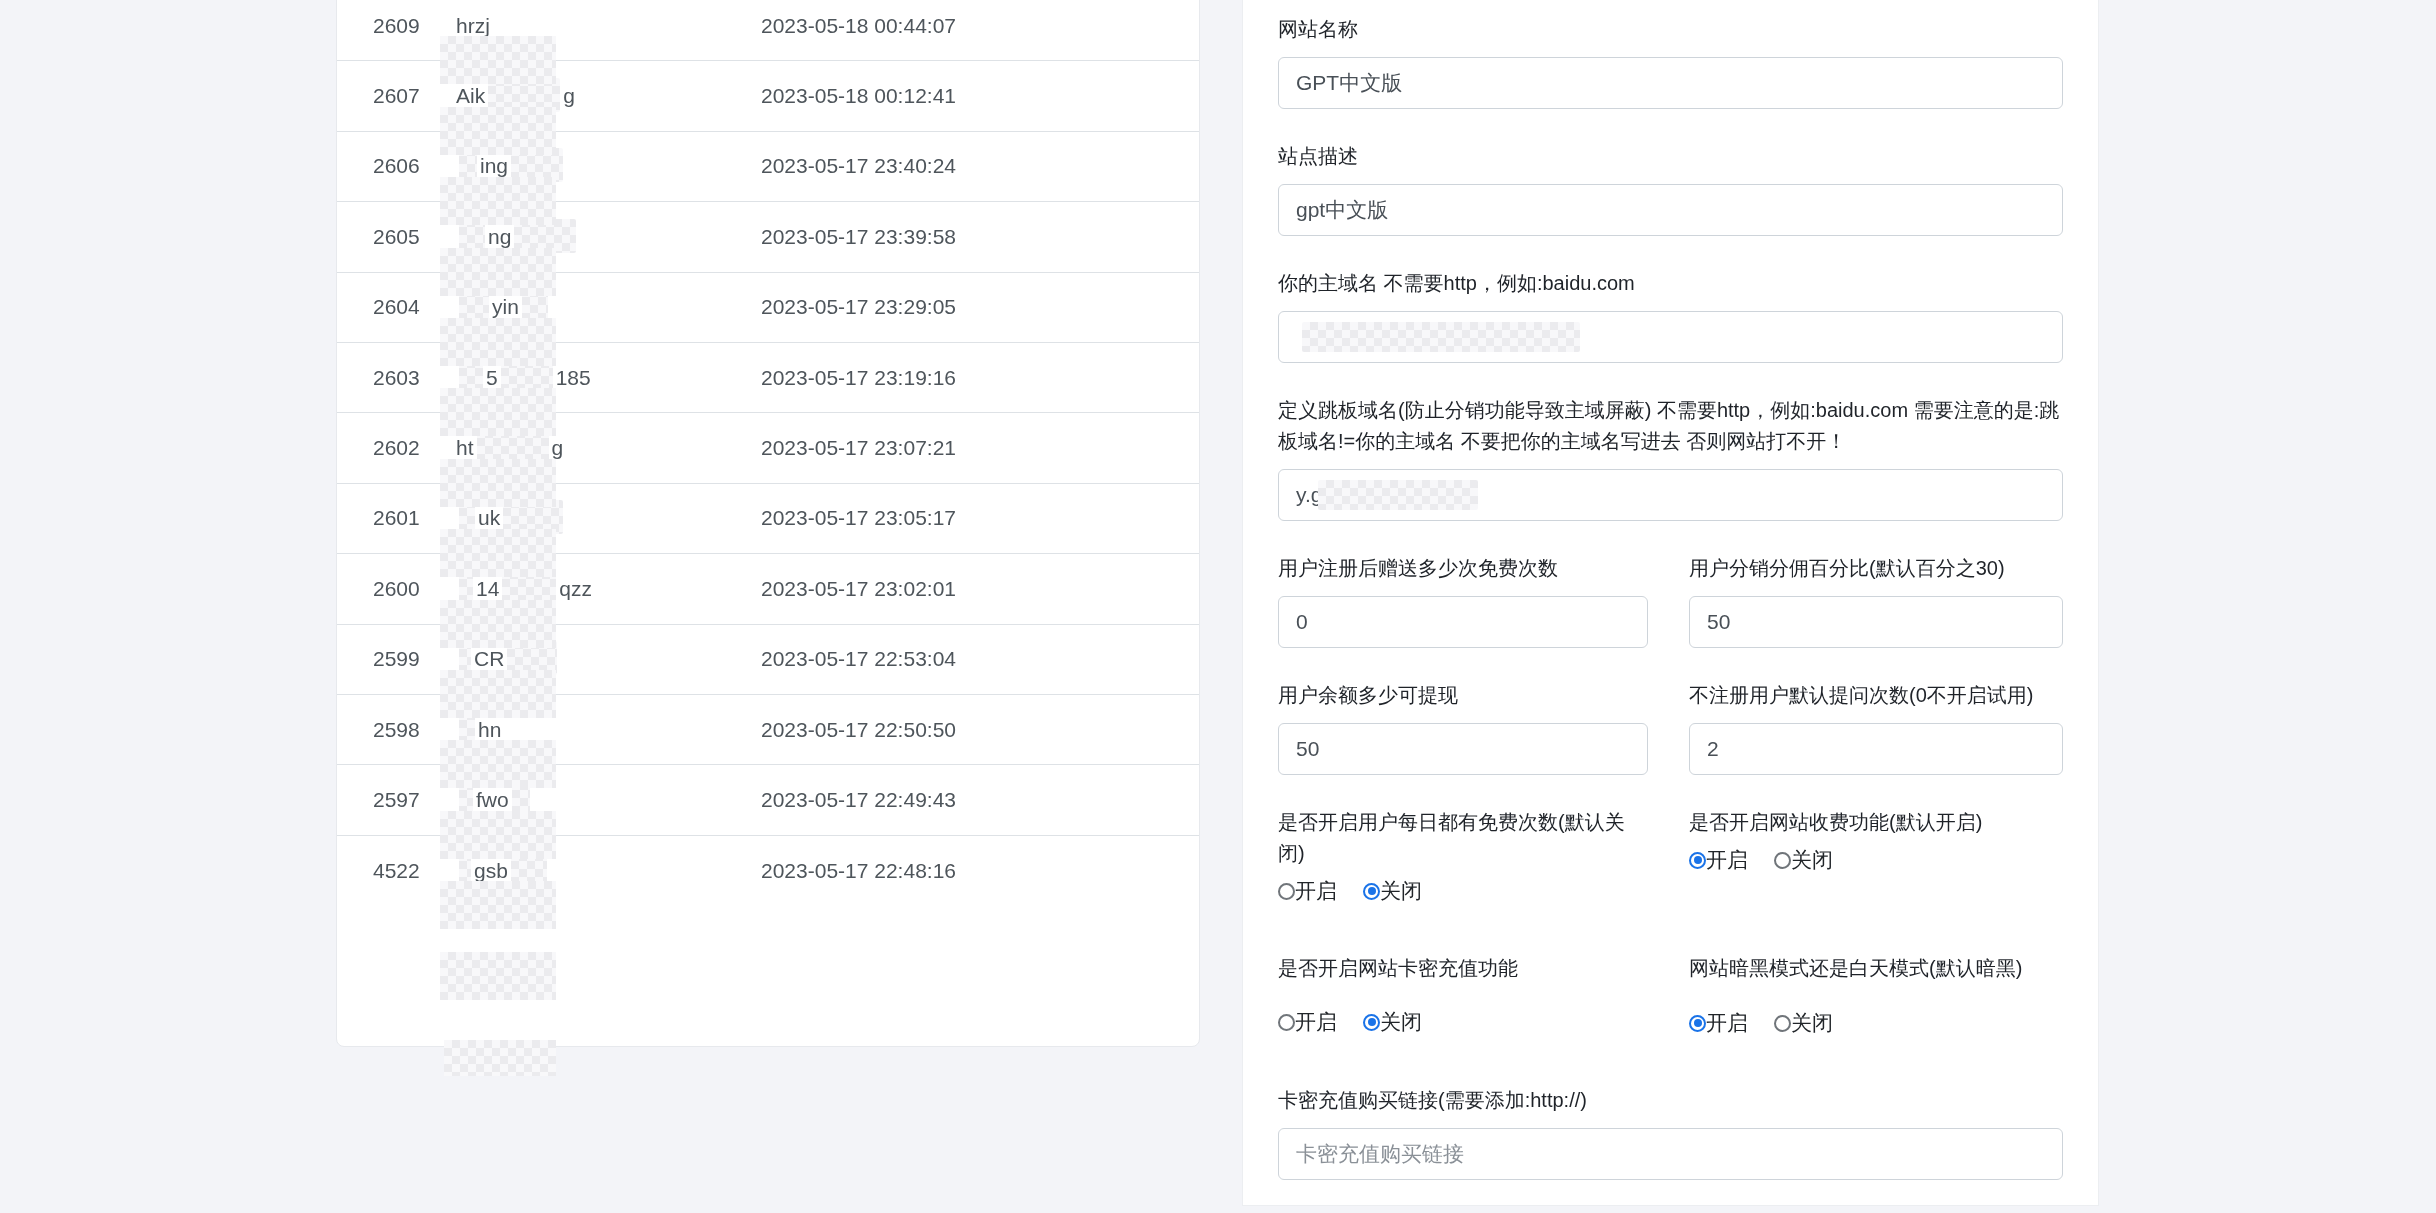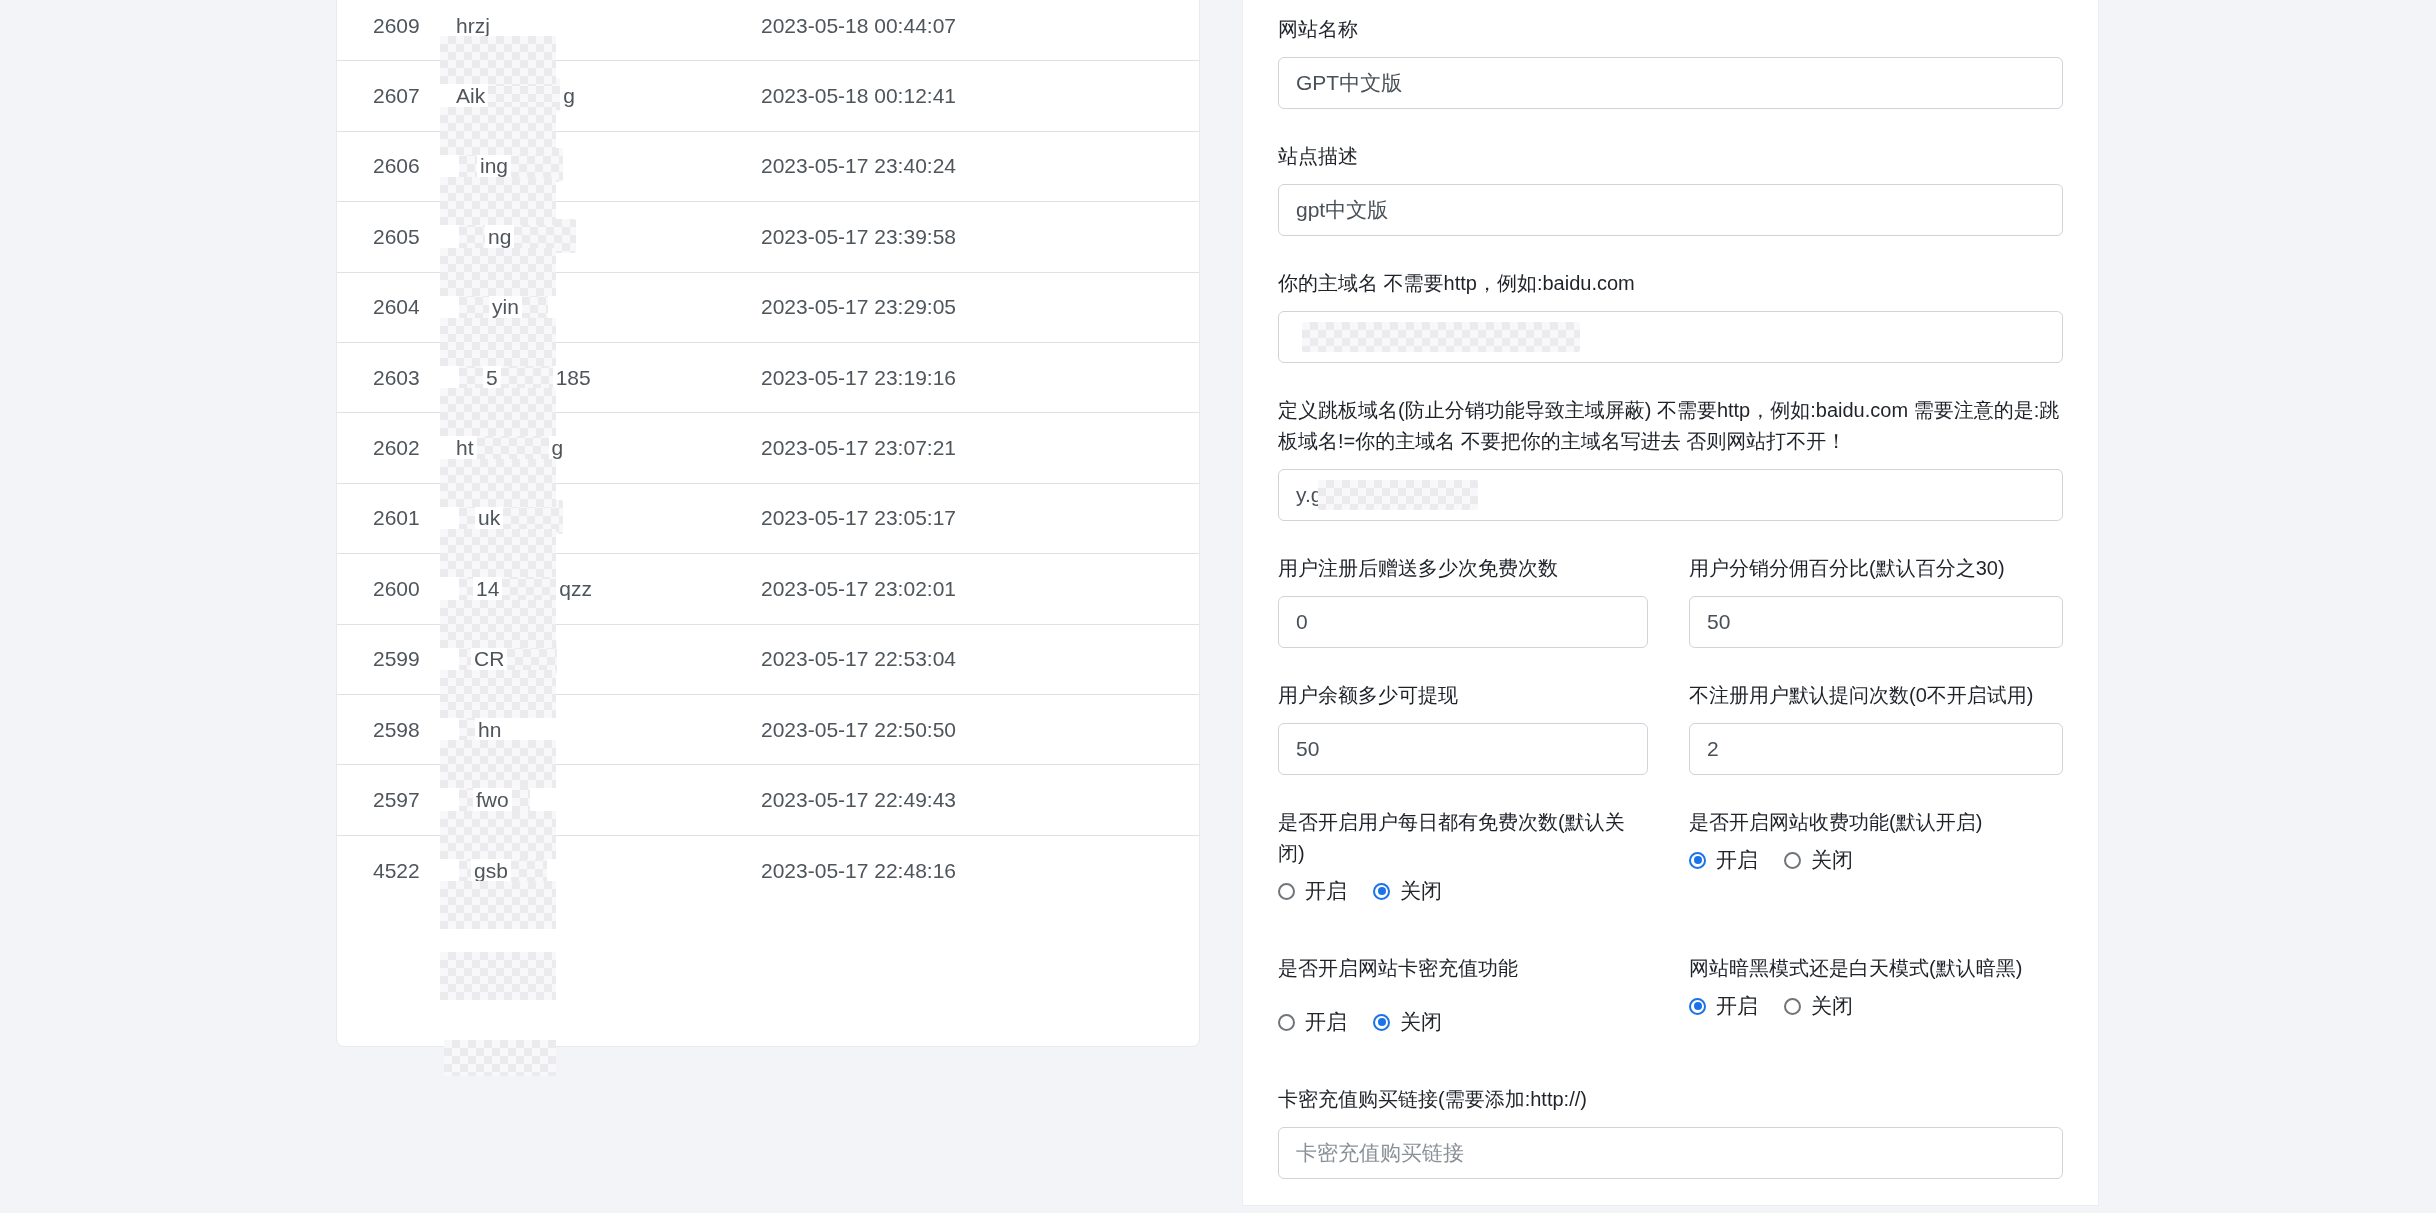--- a/index.html
+++ b/index.html
@@ -72,21 +72,21 @@
   .finput::placeholder { color:#8a9097; }
   .wrap { display:flex; align-items:center; }
   .fval { font-size:21px; color:#495057; }
   .vmask { display:inline-block; height:30px; border-radius:2px; margin-left:6px; }
 
   .row2 { display:flex; gap:41px; }
   .colA { width:370px; flex:none; }
   .colB { width:374px; flex:none; }
 
   .ropts { display:flex; align-items:center; gap:26px; margin-top:4px; }
-  .ropt { display:inline-flex; align-items:center; gap:10px; font-size:21px; color:#212529; cursor:pointer;font-family:Liberation Serif, serif; }
+  .ropt { display:inline-flex; align-items:center; font-size:21px; color:#212529; cursor:pointer;font-family:Liberation Serif, serif; }
   .rdo {
     width:17px; height:17px; flex:none;
     border:2px solid #70757a; border-radius:50%;
     position:relative; background:#fff;
   }
   .rdo.checked { border-color:#1a73e8; }
   .rdo.checked::after {
     content:""; position:absolute; inset:2.5px;
     background:#1a73e8; border-radius:50%;
   }
@@ -251,21 +251,21 @@
           <span class="rdo"></span>
           <span>开启</span>
         </label>
         <label class="ropt">
           <span class="rdo checked"></span>
           <span>关闭</span>
         </label>
       </div>
     </div>
     <div class="colB">
-      <label class="flabel" style="margin-bottom:8px">网站暗黑模式还是白天模式(默认暗黑)</label>
+      <label class="flabel" style="margin-bottom:25px">网站暗黑模式还是白天模式(默认暗黑)</label>
       <div class="ropts">
         <label class="ropt">
           <span class="rdo checked"></span>
           <span>开启</span>
         </label>
         <label class="ropt">
           <span class="rdo"></span>
           <span>关闭</span>
         </label>
       </div>

